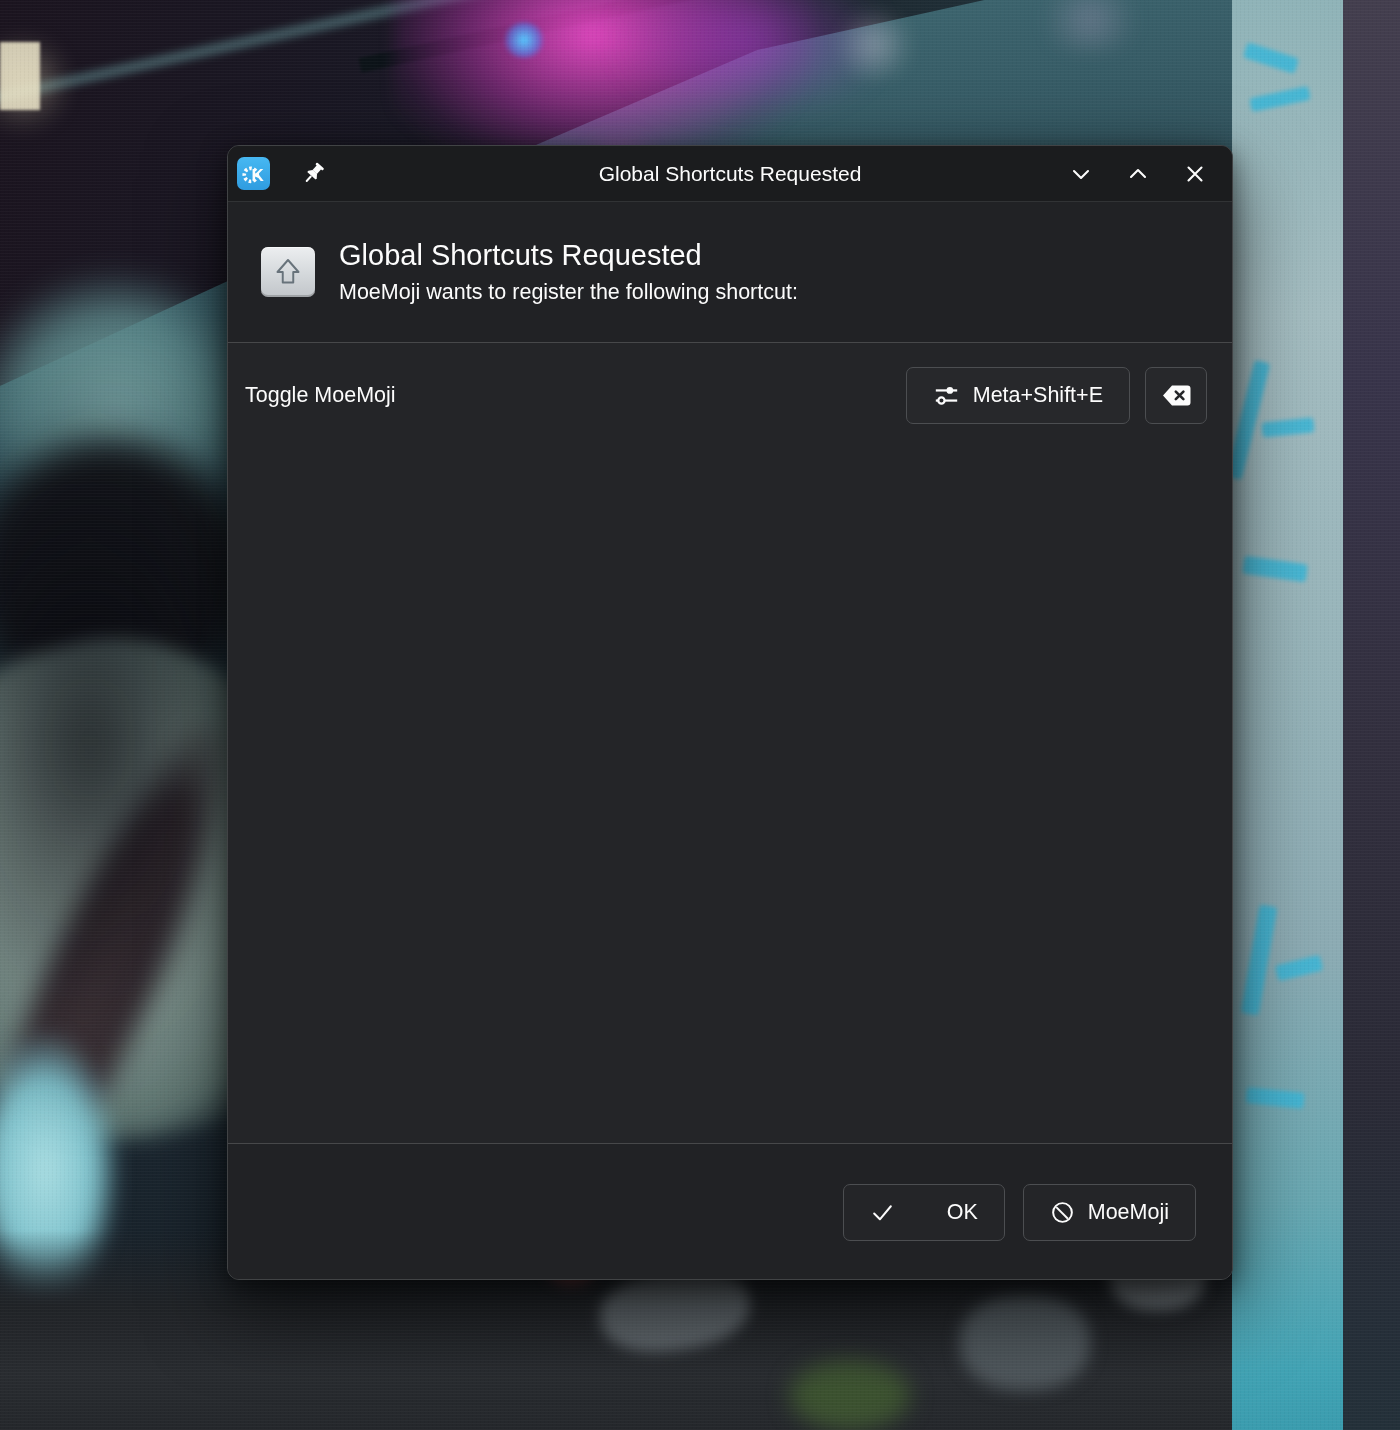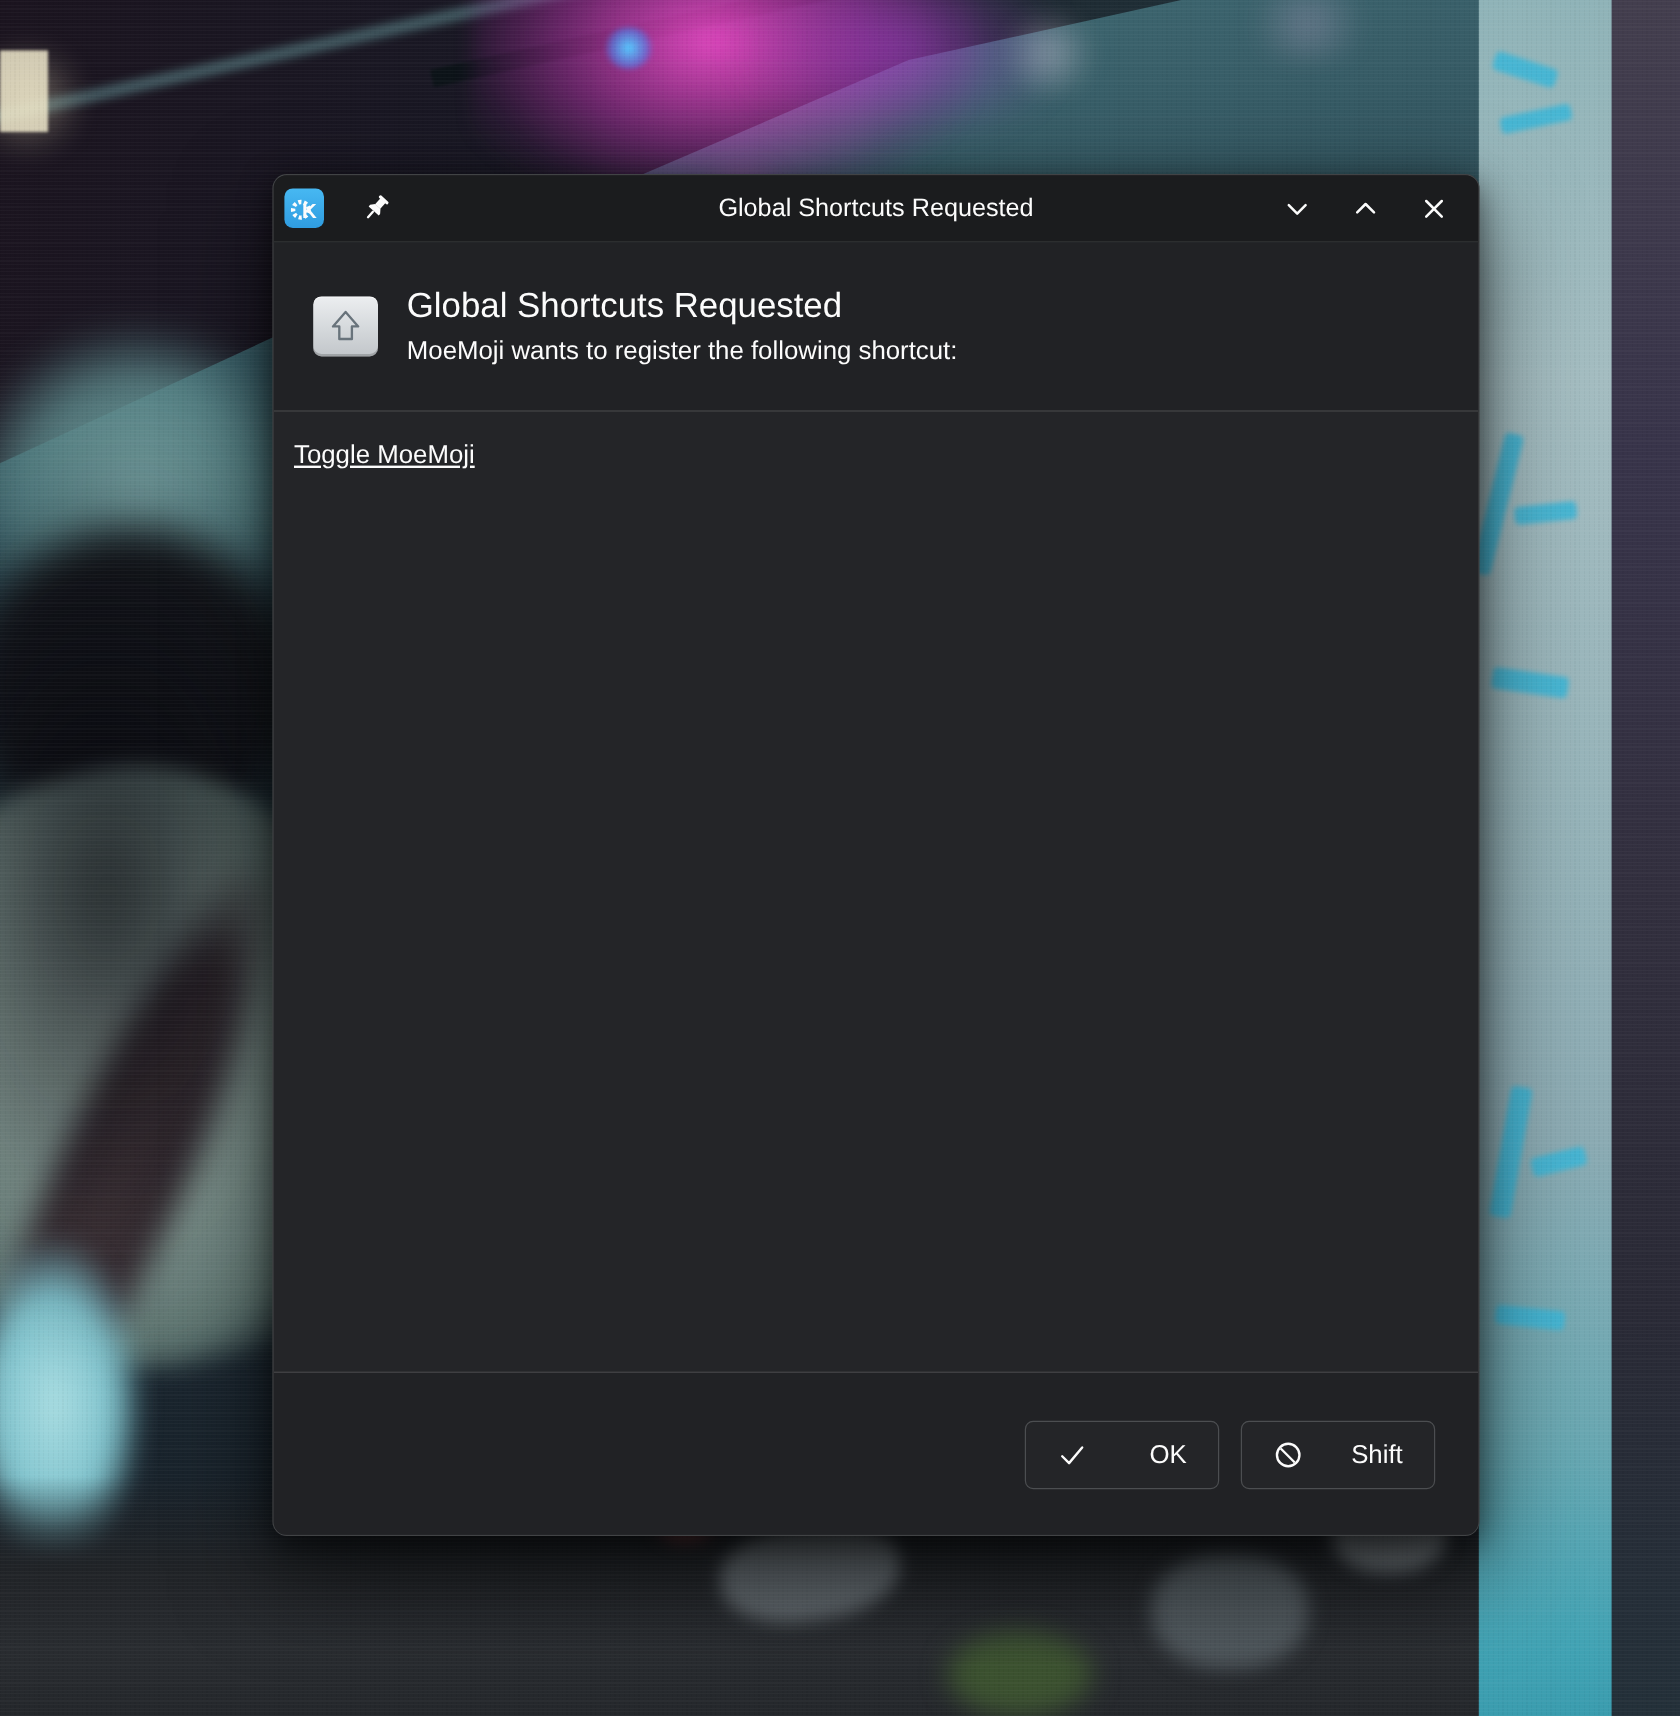--- a/index.html
+++ b/index.html
@@ -92,21 +92,21 @@
 
   .dlg-header{flex:none;background:#212225;border-bottom:1px solid #47484a;
     padding:38px 34px 37px 33px;display:flex;align-items:center;gap:24px;}
   .shift-key{width:54px;height:50px;border-radius:7px;flex:none;
     background:linear-gradient(180deg,#eceef0 0%,#d4d8db 55%,#c2c6ca 100%);
     box-shadow:inset 0 -2px 0 rgba(0,0,0,.18),inset 0 1px 0 rgba(255,255,255,.6);
     display:flex;align-items:center;justify-content:center;}
   .hdr-title{font-size:29px;line-height:1.1;}
   .hdr-sub{font-size:21.5px;margin-top:8px;}
 
-  .dlg-content{flex:1;padding:24px 25px 0 17px;text-decoration:underline;}
+  .dlg-content{flex:1;padding:24px 25px 0 17px;}
   .shortcut-row{display:flex;align-items:center;}
   .row-label{font-size:21.5px;}
   .row-actions{margin-left:auto;display:flex;align-items:center;gap:15px;}
 
   .kbtn{background:rgba(255,255,255,.015);border:1px solid #4c4e51;border-radius:7px;
     color:#fcfcfc;font-family:inherit;font-size:21.5px;height:57px;box-sizing:border-box;
     display:inline-flex;align-items:center;justify-content:center;gap:13px;padding:0 26px;}
   .clear-btn{width:62px;padding:0;}
 
   .dlg-footer{flex:none;background:#212225;border-top:1px solid #47484a;
@@ -214,37 +214,58 @@
       </div>
       <div>
         <div class="hdr-title">Global Shortcuts Requested</div>
         <div class="hdr-sub">MoeMoji wants to register the following shortcut:</div>
       </div>
     </div>
 
     <div class="dlg-content">
       <div class="shortcut-row">
         <div class="row-label">Toggle MoeMoji</div>
+        <div class="row-actions">
+          <button class="kbtn">
+            <span>
+              <svg class="ico" width="27" height="27" viewBox="0 0 24 24">
+                <line x1="2.5" y1="7.5" x2="21.5" y2="7.5" stroke="#fcfcfc" stroke-width="2"></line>
+                <circle cx="15" cy="7.5" r="3" fill="#fcfcfc"></circle>
+                <line x1="2.5" y1="16.5" x2="21.5" y2="16.5" stroke="#fcfcfc" stroke-width="2"></line>
+                <circle cx="7.5" cy="16.5" r="2.8" fill="#242528" stroke="#fcfcfc" stroke-width="2"></circle>
+              </svg>
+            </span>
+            <span>Meta+Shift+E</span>
+          </button>
+          <button class="kbtn clear-btn">
+            <span>
+              <svg class="ico" width="31" height="25" viewBox="0 0 31 25">
+                <path d="M11 2.5 H26.5 a3 3 0 0 1 3 3 v14 a3 3 0 0 1 -3 3 H11 L2 12.5 Z" fill="#fcfcfc"></path>
+                <path d="M14.8 8.6 L22.4 16.2 M22.4 8.6 L14.8 16.2" stroke="#242528" stroke-width="2.6" stroke-linecap="round"></path>
+              </svg>
+            </span>
+          </button>
+        </div>
       </div>
     </div>
 
     <div class="dlg-footer">
       <button class="kbtn">
         <span>
           <svg class="ico" width="25" height="25" viewBox="0 0 24 24">
             <polyline points="4,13 9.5,18.5 20,6" fill="none" stroke="#fcfcfc" stroke-width="1.9" stroke-linecap="round" stroke-linejoin="round"></polyline>
           </svg>
         </span>
         <span>OK</span>
       </button>
       <button class="kbtn">
         <span>
           <svg class="ico" width="25" height="25" viewBox="0 0 24 24">
             <circle cx="12" cy="12" r="9" fill="none" stroke="#fcfcfc" stroke-width="1.9"></circle>
             <line x1="6" y1="6.8" x2="17.2" y2="18" stroke="#fcfcfc" stroke-width="1.9"></line>
           </svg>
         </span>
-        <span>Shift</span>
+        <span>MoeMoji</span>
       </button>
     </div>
 
   </div>
 </div>
 
 </body></html>

